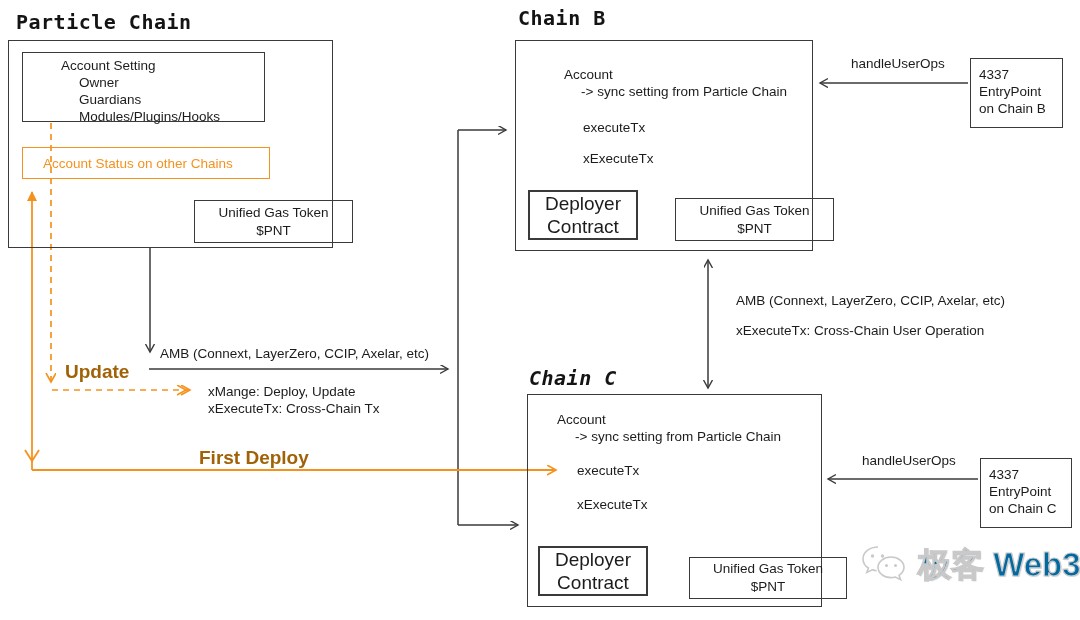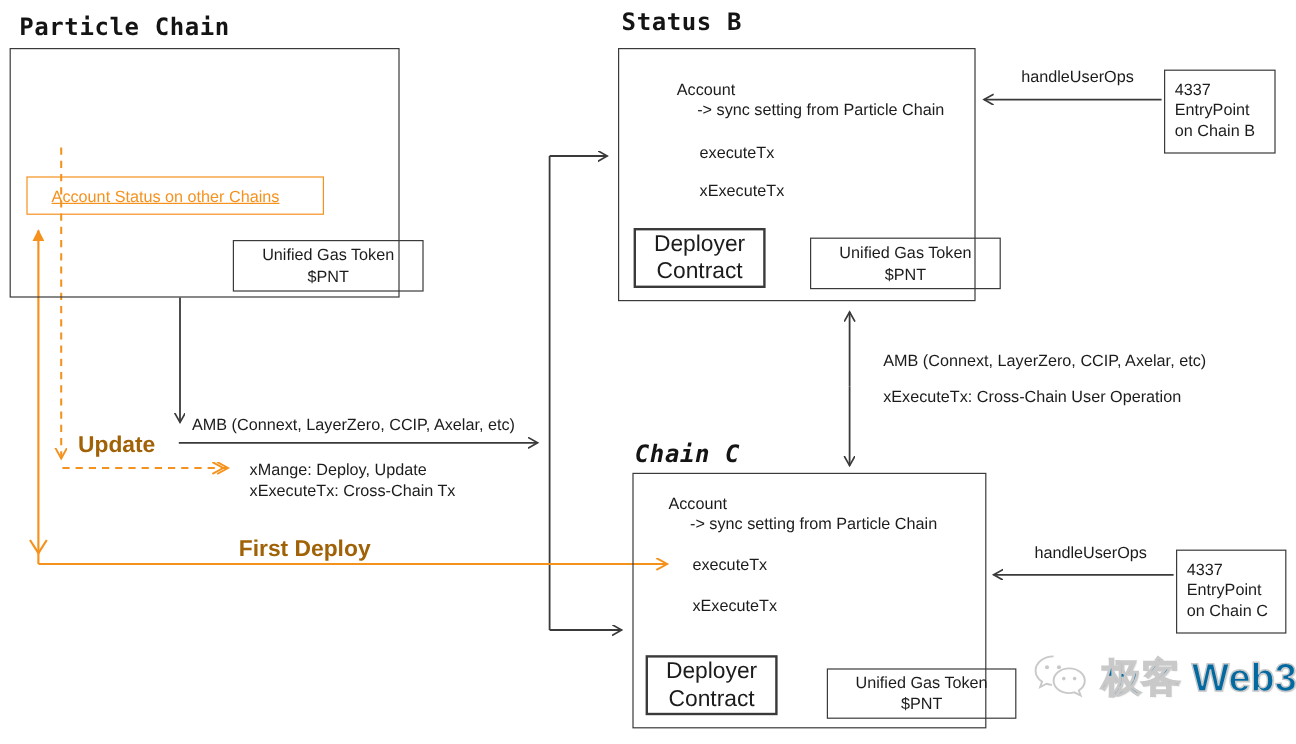--- a/index.html
+++ b/index.html
@@ -8,21 +8,21 @@
     font-family:"Liberation Sans","DejaVu Sans",sans-serif;color:#1c1c1c;
     overflow:hidden;
   }
   .abs{position:absolute;}
   .chain-title{
     font-family:"DejaVu Sans Mono","Liberation Mono",monospace;
     font-weight:bold;font-size:20px;color:#141414;white-space:nowrap;letter-spacing:.5px;
   }
   .box{position:absolute;border:1.6px solid #3a3a3a;background:transparent;box-sizing:border-box;}
   .box.thin{border-width:1.4px;}
-  .orange-box{border:1.6px solid #F5921E;text-decoration:underline;}
+  .orange-box{border:1.6px solid #F5921E;}
   .lbl{position:absolute;font-size:13.5px;line-height:17px;white-space:nowrap;color:#1c1c1c;}
   .orange-text{color:#F5921E;}
   .big-orange{position:absolute;font-size:19px;font-weight:bold;color:#a16207;white-space:nowrap;}
   .gas-box{display:flex;flex-direction:column;align-items:center;justify-content:center;font-size:13.5px;line-height:18px;text-align:center;margin-left:28px;}
   .deployer-box{display:flex;flex-direction:column;align-items:center;justify-content:center;font-size:19px;line-height:23px;border-width:2px;}
   .ep-box{padding:7px 0 0 8px;font-size:13.5px;line-height:17px;}
   .setting-box{padding:4px 0 0 38px;font-size:13.5px;line-height:17px;}
   .setting-items{padding-left:18px;}
   .status-box{display:flex;align-items:center;padding-left:20px;font-size:13.5px;}
   #arrow-layer{position:absolute;left:0;top:0;width:1080px;height:620px;}
@@ -78,31 +78,39 @@
     <line x1="32" y1="470" x2="32" y2="192" stroke="#F5921E" stroke-width="1.8" marker-end="url(#mSolidOrange)"></line>
     <path d="M25,450 L32,461 L39,450" fill="none" stroke="#F5921E" stroke-width="1.8"></path>
 
     <line x1="32" y1="470" x2="556" y2="470" stroke="#F5921E" stroke-width="1.8" marker-end="url(#mOpenOrange)"></line>
   </svg>
 
   <div class="abs chain-title" style="left:16px;top:10px;">Particle Chain</div>
 
   <div class="box" style="left:8px;top:40px;width:325px;height:208px;"></div>
 
+  <div class="box thin setting-box" style="left:22px;top:52px;width:243px;height:70px;">
+    <div>Account Setting</div>
+    <div class="setting-items">
+      <div>Owner</div>
+      <div>Guardians</div>
+      <div>Modules/Plugins/Hooks</div>
+    </div>
+  </div>
 
   <div class="box orange-box status-box orange-text" style="left:22px;top:147px;width:248px;height:32px;">
     <span>Account Status on other Chains</span>
   </div>
 
   <div class="box thin gas-box" style="left:166px;top:200px;width:159px;height:43px;">
     <div>Unified Gas Token</div>
     <div>$PNT</div>
   </div>
 
-  <div class="abs chain-title" style="left:518px;top:6px;">Status B</div>
+  <div class="abs chain-title" style="left:518px;top:6px;">Chain B</div>
 
   <div class="box" style="left:515px;top:40px;width:298px;height:211px;"></div>
 
   <div class="lbl" style="left:564px;top:66px;">Account</div>
   <div class="lbl" style="left:581px;top:83px;">-&gt; sync setting from Particle Chain</div>
   <div class="lbl" style="left:583px;top:119px;">executeTx</div>
   <div class="lbl" style="left:583px;top:150px;">xExecuteTx</div>
 
   <div class="box deployer-box" style="left:528px;top:190px;width:110px;height:50px;">
     <div>Deployer</div>

